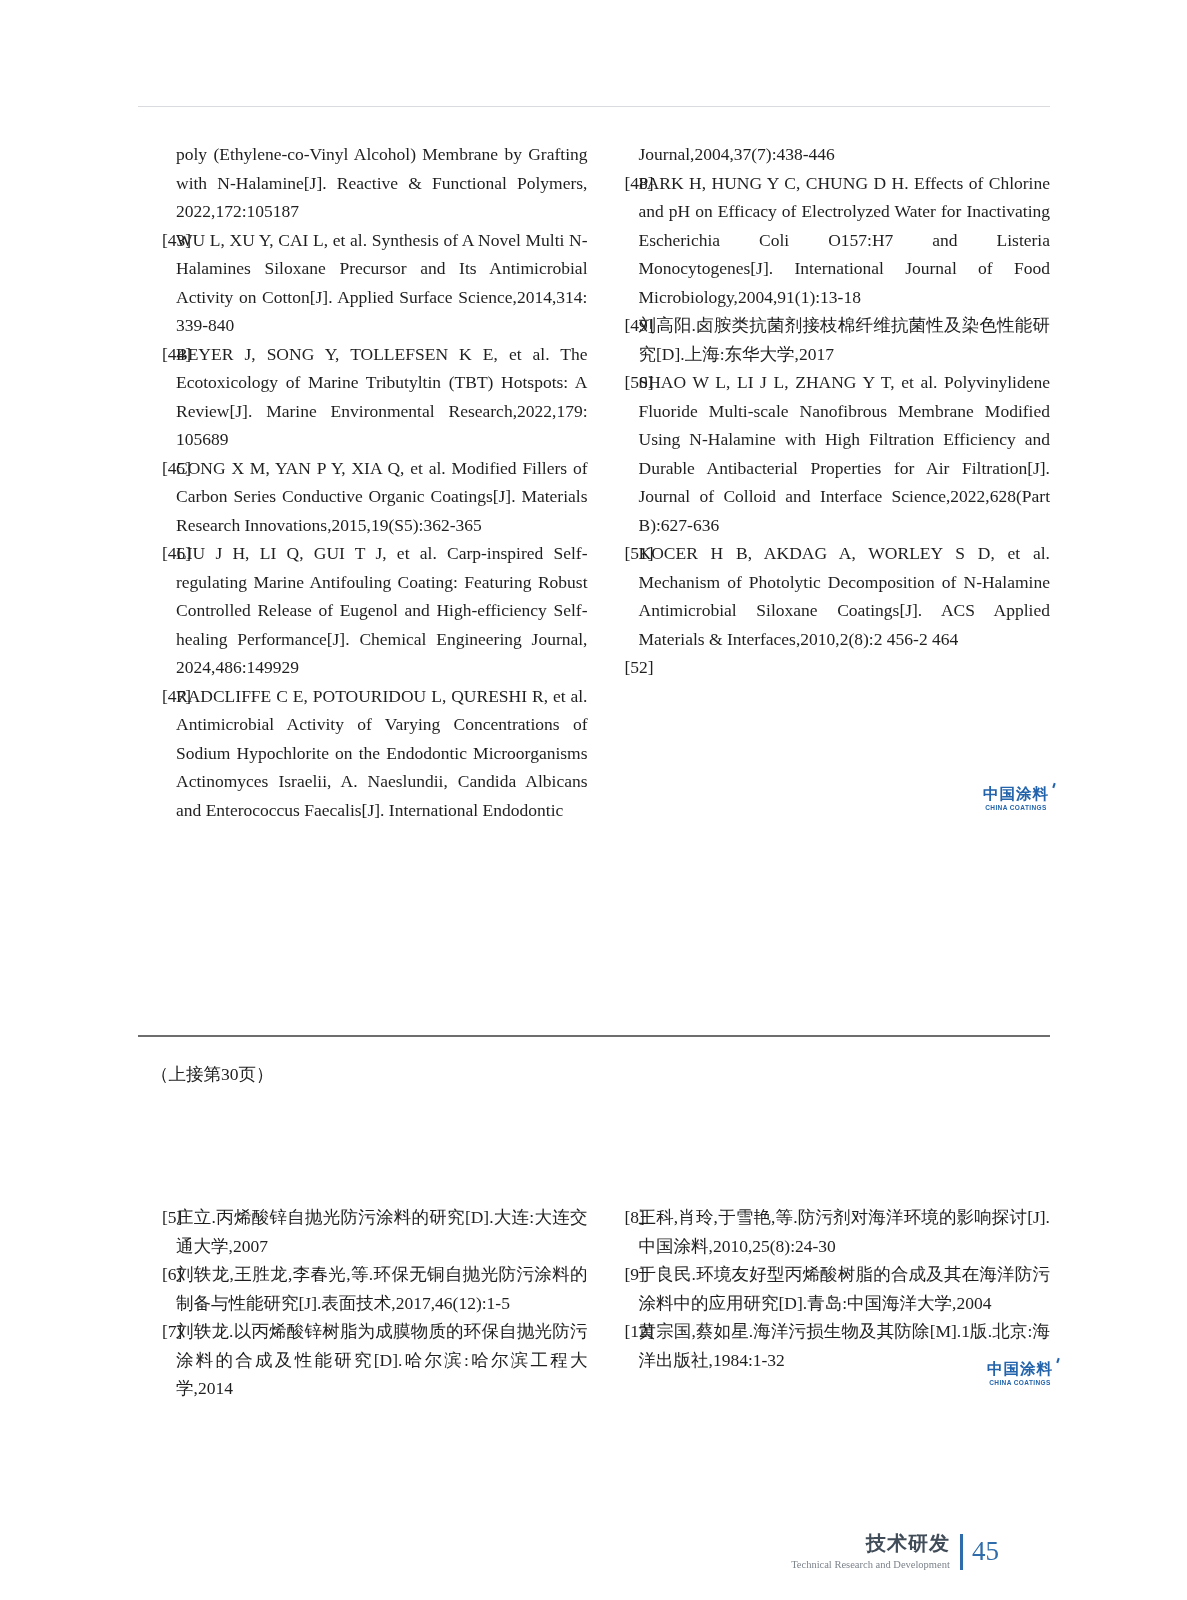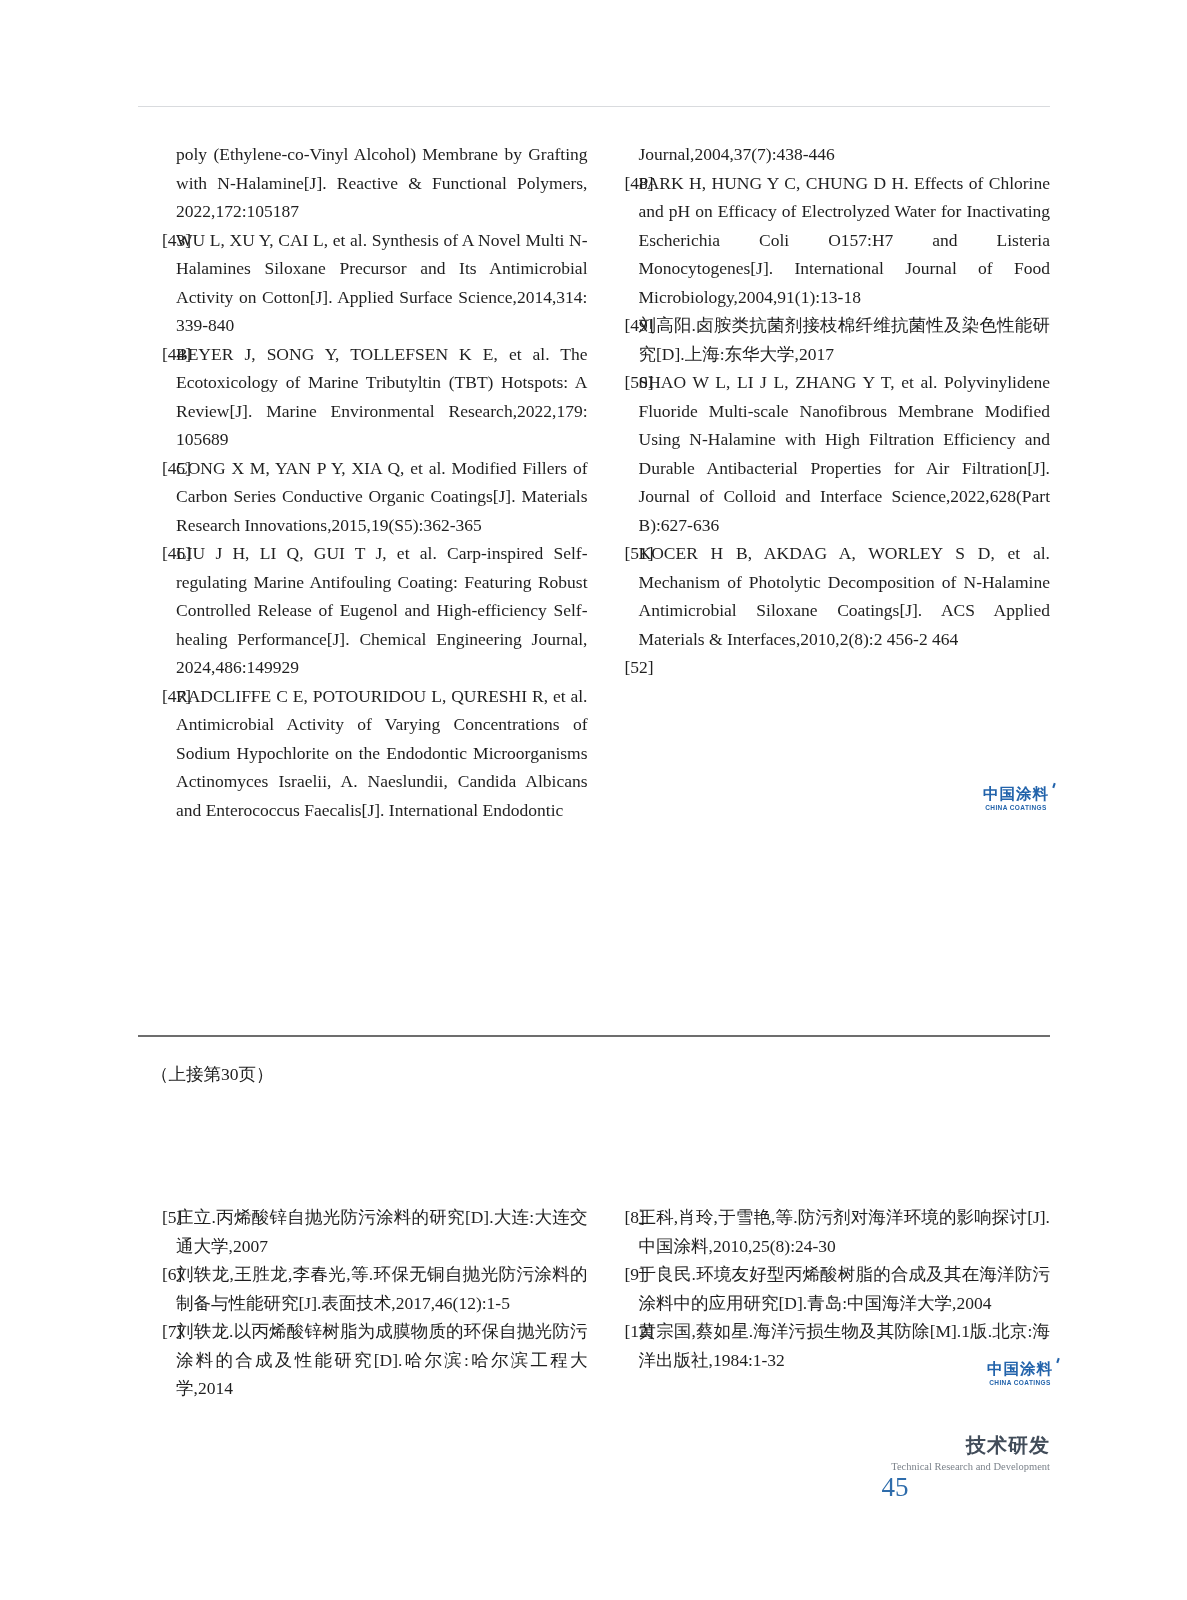--- a/index.html
+++ b/index.html
@@ -61,22 +61,22 @@
   }
   .mid-rule{
     position:absolute;top:1035px;left:138px;width:912px;
     border-top:2px solid #6d6d6d;
   }
   .note{
     position:absolute;top:1062px;left:139px;
     font-size:17.5px;color:#222222;margin-left:12px;
   }
   .footer{
-    position:absolute;top:1434px;left:740px;width:310px;
-    display:flex;align-items:stretch;justify-content:center;flex-direction:column;
+    position:absolute;top:1532px;left:740px;width:310px;
+    display:flex;align-items:stretch;justify-content:center;
   }
   .footer-text{text-align:right;}
   .footer-cn{
     font-family:"Liberation Sans", sans-serif;
     font-weight:bold;font-size:20px;line-height:1.15;
     color:#414c59;letter-spacing:1px;
   }
   .footer-en{
     font-size:10.5px;color:#7c838b;margin-top:4px;
     font-family:"Liberation Serif", serif;

